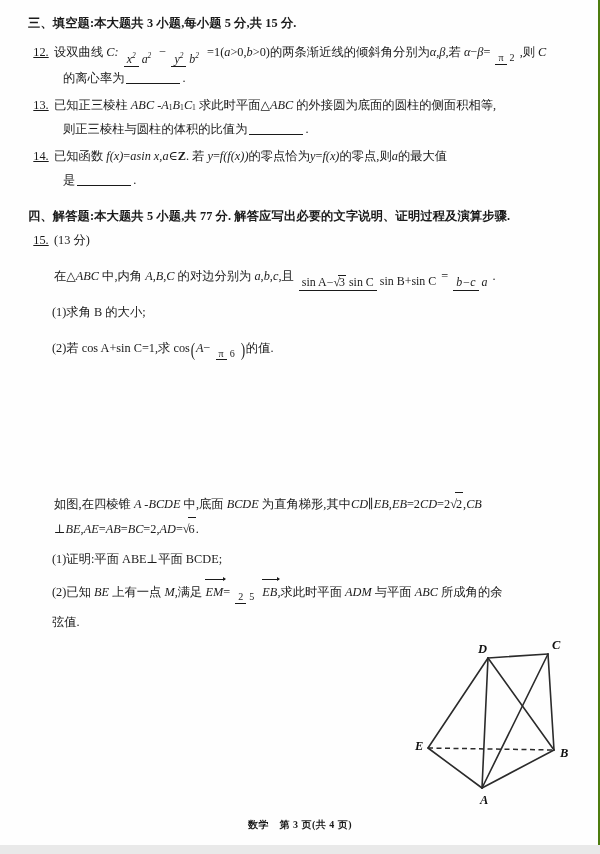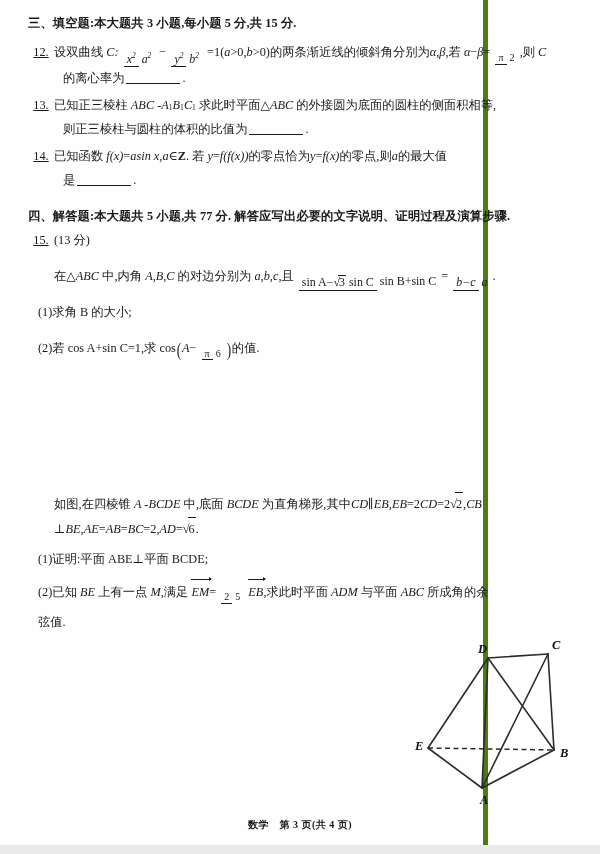--- a/index.html
+++ b/index.html
@@ -11,24 +11,24 @@
     width: 600px;
     height: 854px;
     position: relative;
     font-family: "Liberation Serif", "DejaVu Serif", serif;
     color: #1a1a1a;
     overflow: hidden;
   }
   .page {
     position: absolute;
     left: 0; top: 0;
-    width: 488px; height: 854px;
+    width: 600px; height: 854px;
     background: #fefefe;
     box-sizing: border-box;
-    border-right: 5px solid #4d7c0f;
+    border-right: 2px solid #4d7c0f;
     padding-left: 12px;
   }
   .bottom-strip {
     position: absolute;
     left: 0; bottom: 0;
     width: 600px; height: 9px;
     background: #e9e9e9;
   }
   .content {
     position: absolute;
@@ -68,21 +68,21 @@
   .indent {
     margin-left: 36px;
   }
   .indent2 {
     margin-left: 36px;
   }
   .cont {
     margin-left: 45px;
   }
   .sub {
-    margin-left: 20px;
+    margin-left: 34px;
     font-size: 12.3px;
     line-height: 1.95;
     margin-top: 2px;
   }
 
   
   .mi { font-style: italic; font-family: "Liberation Serif", serif; }
   .mup { font-style: normal; }
   .frac {
     display: inline-flex;

